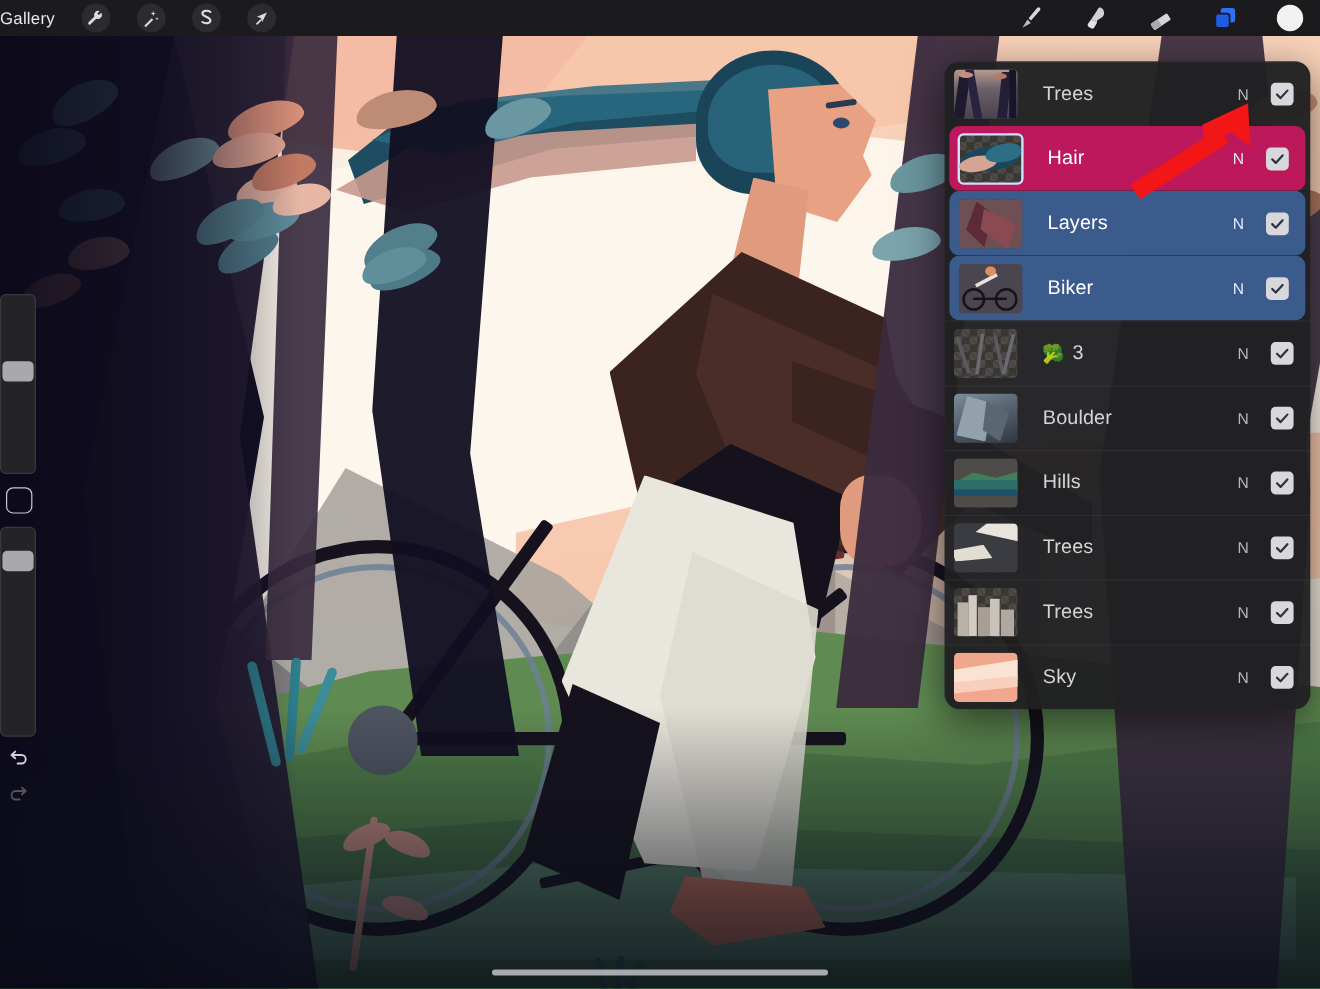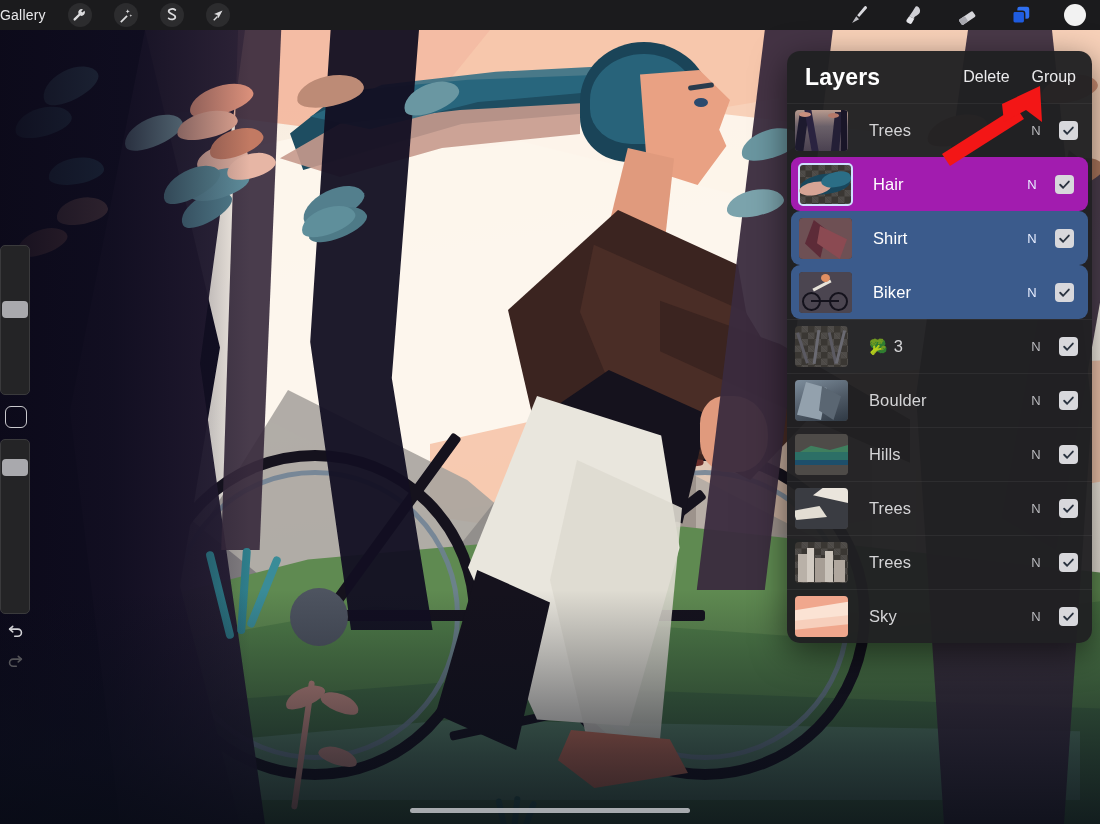--- a/index.html
+++ b/index.html
@@ -95,21 +95,21 @@
   
   #layers { position:absolute; left:787px; top:51px; width:305px; border-radius:13px;
     background:rgba(32,32,34,.965); z-index:50; overflow:hidden;
     box-shadow: 0 10px 34px rgba(0,0,0,.55); }
   #lhead { height:52px; display:flex; align-items:center; padding:0 16px 0 18px; }
   #ltitle { color:#fff; font-size:23px; font-weight:bold; letter-spacing:.2px; }
   #lacts { margin-left:auto; display:flex; align-items:baseline; gap:22px; }
   .lact { color:#eaeaec; font-size:16px; }
   .lrow { display:flex; align-items:center; height:54px; padding:0 0 0 8px; position:relative;
     border-top:1px solid rgba(255,255,255,.055); }
-  .lrow.sel { background:#a21caf; border-top-color:transparent; }
+  .lrow.sel { background:#be185d; border-top-color:transparent; }
   .lrow.semi { background:#3b5b8c; border-top-color:transparent; }
   .lrow.sel, .lrow.semi { border-radius:9px; margin:0 4px; }
   .thumb { width:53px; height:41px; border-radius:4px; overflow:hidden; position:relative; flex:none;
     background-image:
       linear-gradient(45deg, rgba(255,255,255,.10) 25%, transparent 25%, transparent 75%, rgba(255,255,255,.10) 75%),
       linear-gradient(45deg, rgba(255,255,255,.10) 25%, transparent 25%, transparent 75%, rgba(255,255,255,.10) 75%);
     background-size: 13px 13px; background-position: 0 0, 6.5px 6.5px; background-color:#3a3733; }
   .lrow.sel .thumb { outline:2px solid #cfe0ff; outline-offset:-1px; }
   .tpre { position:absolute; inset:0; }
   .lname { margin-left:21px; color:#d4d4d6; font-size:16.5px; flex:1; letter-spacing:.1px; display:flex; align-items:center; gap:6px;}
@@ -347,27 +347,20 @@
     </div>
     <div class="uxbtn dim">
       <svg width="19" height="19" viewBox="0 0 24 24" fill="none" stroke="#545458" stroke-width="2" stroke-linecap="round" stroke-linejoin="round">
         <path d="M19 9H9a4.5 4.5 0 0 0 0 9h4"></path>
           <polyline points="15.5,5.5 19.5,9 15.5,12.5"></polyline>
       </svg>
     </div>
   </div>
 
   <div id="layers">
-    <div id="lhead">
-      <div id="ltitle">Layers</div>
-      <div id="lacts">
-        <div class="lact">Delete</div>
-        <div class="lact">Group</div>
-      </div>
-    </div>
     <div id="lrows">
         <div class="lrow">
           <div class="thumb">
             <div class="tpre">
               <div style="position:absolute;inset:0;background:linear-gradient(180deg,#b89a8e 0%,#6a6069 40%,#4a4150 100%)"></div>
               <div style="position:absolute;left:2px;top:4px;width:9px;height:37px;background:#1d1a2e;transform:skewX(-8deg)"></div>
               <div style="position:absolute;left:13px;top:0;width:7px;height:41px;background:#2a2340;transform:skewX(10deg)"></div>
               <div style="position:absolute;left:38px;top:2px;width:8px;height:39px;background:#241f36;transform:skewX(-6deg)"></div>
               <div style="position:absolute;left:46px;top:0;width:6px;height:41px;background:#191528"></div>
               <div style="position:absolute;left:4px;top:2px;width:12px;height:5px;background:#c98f7e;border-radius:50%"></div>
@@ -404,21 +397,21 @@
         </div>
         <div class="lrow semi">
           <div class="thumb">
             <div class="tpre">
               <div style="position:absolute;inset:0;background:#6e5054"></div>
               <div style="position:absolute;left:6px;top:2px;width:22px;height:38px;background:#5d2b38;clip-path:polygon(40% 0,100% 26%,70% 100%,0 62%)"></div>
               <div style="position:absolute;left:18px;top:8px;width:30px;height:33px;background:#8b4a52;clip-path:polygon(10% 0,100% 40%,76% 100%,0 52%)"></div>
             </div>
           </div>
           <div class="lname">
-            <span>Shirt</span>
+            <span>Layers</span>
           </div>
           <div class="blend">N</div>
           <div class="chk">
             <svg width="13" height="13" viewBox="0 0 24 24" fill="none" stroke="#2a3340" stroke-width="3.4" stroke-linecap="round" stroke-linejoin="round">
               <polyline points="4,12.5 9.5,18 20,6.5"></polyline>
             </svg>
           </div>
         </div>
         <div class="lrow semi">
           <div class="thumb">

